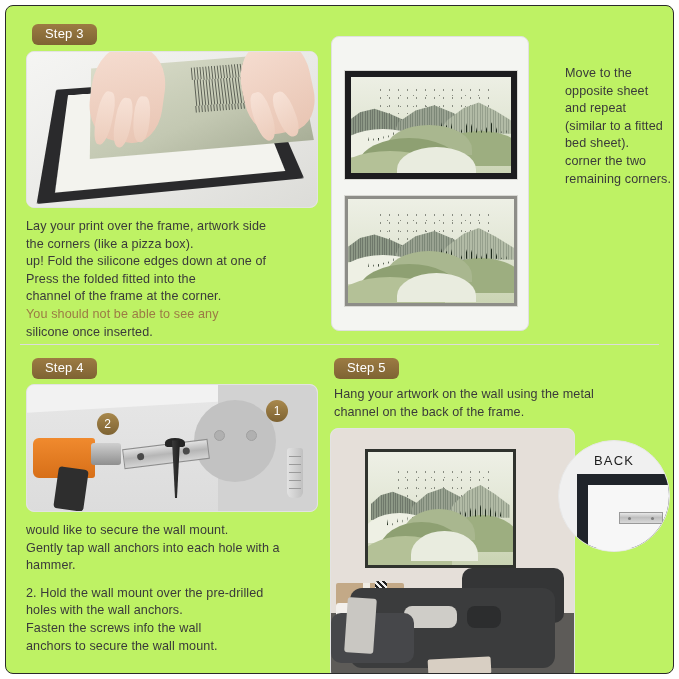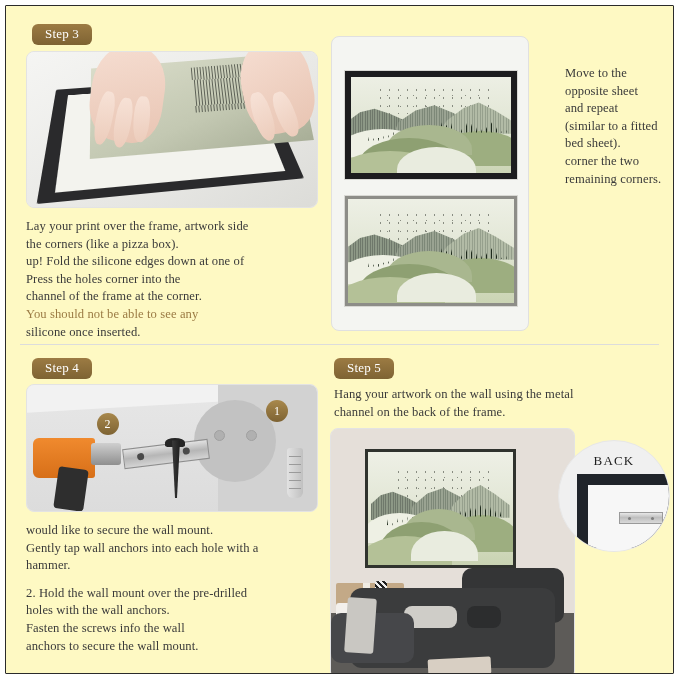--- a/index.html
+++ b/index.html
@@ -11,24 +11,23 @@
     background: #ffffff;
     font-family: "Liberation Sans", sans-serif;
     overflow: hidden;
   }
 
   .page {
     position: absolute;
     left: 5px; top: 5px;
     width: 669px; height: 669px;
     border: 1px solid #2b2b2b;
-    border-radius: 1px;
-    background: #fef9c3;
+    border-radius: 8px;
+    background: #bef264;
     overflow: hidden;
-    font-family: Liberation Serif, serif;
   }
 
   
   .section-divider {
     position: absolute;
     left: 14px; right: 14px;
     top: 338px;
     height: 1px;
     background: #dcdcdc;
   }
@@ -421,21 +420,21 @@
       <div class="hand" id="s3-hand-right">
         <div class="finger" style="left:8%;top:52%;width:26%;height:54%;transform:rotate(-6deg);"></div>
         <div class="finger" style="left:42%;top:56%;width:26%;height:50%;transform:rotate(-10deg);"></div>
       </div>
     </div>
 
     <div id="step3-text" class="body-text">
       <p>Lay your print over the frame, artwork side</p>
       <p>the corners (like a pizza box).</p>
       <p>up! Fold the silicone edges down at one of</p>
-      <p>Press the holes corner into the</p>
+      <p>Press the folded fitted into the</p>
       <p>channel of the frame at the corner.</p>
       <p class="highlight">You should not be able to see any</p>
       <p>silicone once inserted.</p>
     </div>
 
     <div id="artwork-panel">
 
       <div class="art-card" id="art-draped">
         <div class="landscape">
           <div class="speckles"></div>

